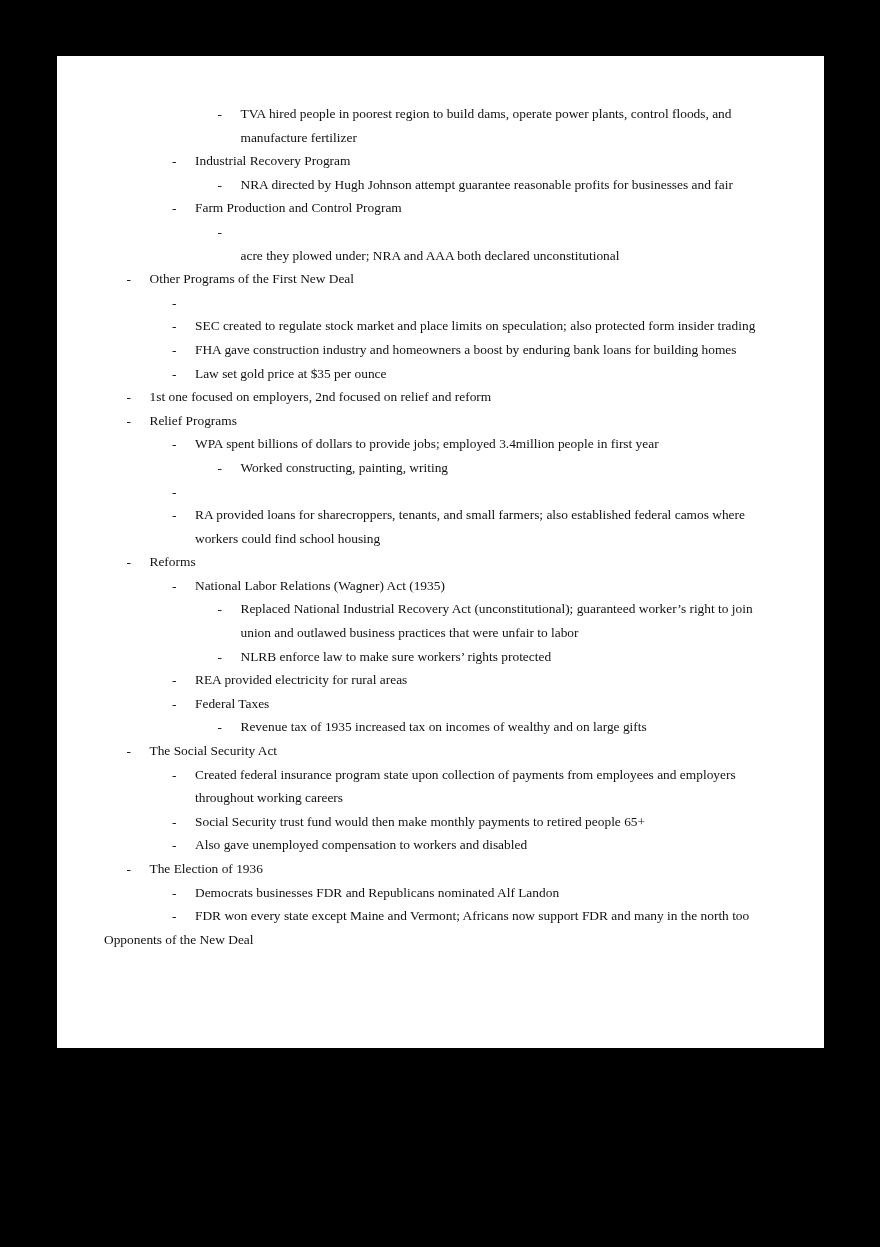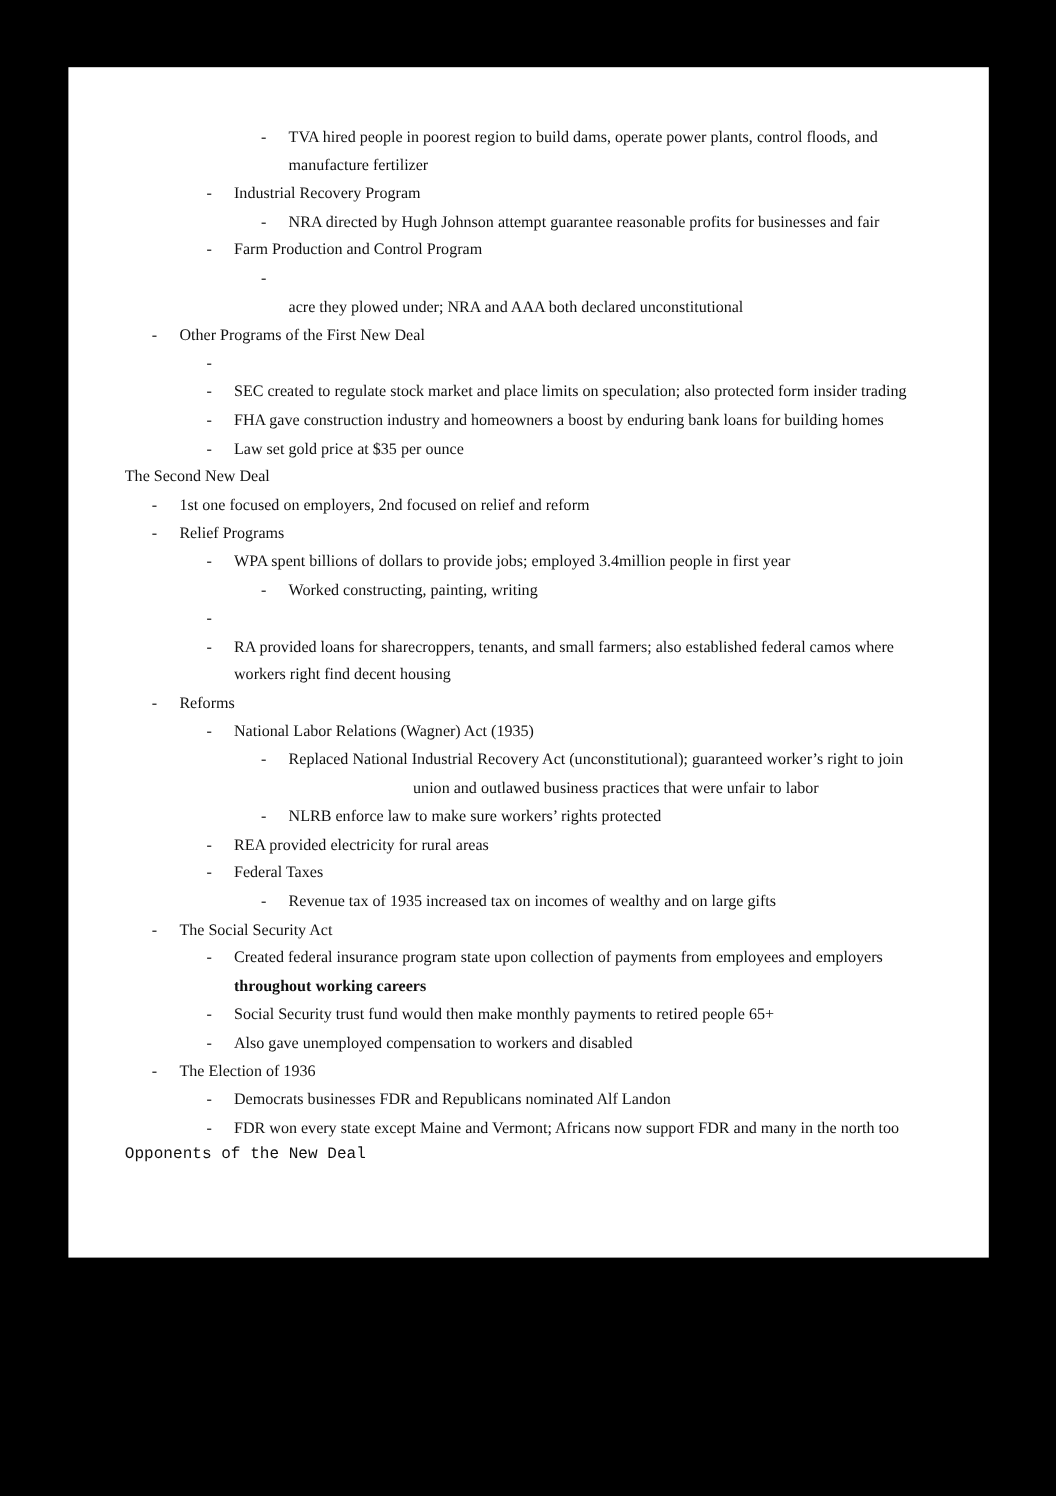--- a/index.html
+++ b/index.html
@@ -58,40 +58,39 @@
         <div class="row" style="padding-left: 91px;"><span class="marker" style="left: 68px;">-</span><span>Industrial Recovery Program</span></div>
         <div class="row" style="padding-left: 136.5px;"><span class="marker" style="left: 113.5px;">-</span><span>NRA directed by Hugh Johnson attempt guarantee reasonable profits for businesses and fair</span></div>
         <div class="row" style="padding-left: 91px;"><span class="marker" style="left: 68px;">-</span><span>Farm Production and Control Program</span></div>
         <div class="row" style="padding-left: 136.5px;"><span class="marker" style="left: 113.5px;">-</span></div>
         <div class="row" style="padding-left: 136.5px;"><span>acre they plowed under; NRA and AAA both declared unconstitutional</span></div>
         <div class="row" style="padding-left: 45.5px;"><span class="marker" style="left: 22.5px;">-</span><span>Other Programs of the First New Deal</span></div>
         <div class="row" style="padding-left: 91px;"><span class="marker" style="left: 68px;">-</span></div>
         <div class="row" style="padding-left: 91px;"><span class="marker" style="left: 68px;">-</span><span>SEC created to regulate stock market and place limits on speculation; also protected form insider trading</span></div>
         <div class="row" style="padding-left: 91px;"><span class="marker" style="left: 68px;">-</span><span>FHA gave construction industry and homeowners a boost by enduring bank loans for building homes</span></div>
         <div class="row" style="padding-left: 91px;"><span class="marker" style="left: 68px;">-</span><span>Law set gold price at $35 per ounce</span></div>
-        <div class="row" style="padding-left: 0px;"><span>The Second New Deal</span></div>
         <div class="row" style="padding-left: 45.5px;"><span class="marker" style="left: 22.5px;">-</span><span>1st one focused on employers, 2nd focused on relief and reform</span></div>
         <div class="row" style="padding-left: 45.5px;"><span class="marker" style="left: 22.5px;">-</span><span>Relief Programs</span></div>
         <div class="row" style="padding-left: 91px;"><span class="marker" style="left: 68px;">-</span><span>WPA spent billions of dollars to provide jobs; employed 3.4million people in first year</span></div>
         <div class="row" style="padding-left: 136.5px;"><span class="marker" style="left: 113.5px;">-</span><span>Worked constructing, painting, writing</span></div>
         <div class="row" style="padding-left: 91px;"><span class="marker" style="left: 68px;">-</span></div>
         <div class="row" style="padding-left: 91px;"><span class="marker" style="left: 68px;">-</span><span>RA provided loans for sharecroppers, tenants, and small farmers; also established federal camos where</span></div>
-        <div class="row" style="padding-left: 91px;"><span>workers right find decent housing</span></div>
+        <div class="row" style="padding-left: 91px;"><span>workers could find school housing</span></div>
         <div class="row" style="padding-left: 45.5px;"><span class="marker" style="left: 22.5px;">-</span><span>Reforms</span></div>
         <div class="row" style="padding-left: 91px;"><span class="marker" style="left: 68px;">-</span><span>National Labor Relations (Wagner) Act (1935)</span></div>
         <div class="row" style="padding-left: 136.5px;"><span class="marker" style="left: 113.5px;">-</span><span>Replaced National Industrial Recovery Act (unconstitutional); guaranteed worker’s right to join</span></div>
-        <div class="row" style="padding-left: 136.5px; text-align: center;"><span>union and outlawed business practices that were unfair to labor</span></div>
+        <div class="row" style="padding-left: 136.5px;"><span>union and outlawed business practices that were unfair to labor</span></div>
         <div class="row" style="padding-left: 136.5px;"><span class="marker" style="left: 113.5px;">-</span><span>NLRB enforce law to make sure workers’ rights protected</span></div>
         <div class="row" style="padding-left: 91px;"><span class="marker" style="left: 68px;">-</span><span>REA provided electricity for rural areas</span></div>
         <div class="row" style="padding-left: 91px;"><span class="marker" style="left: 68px;">-</span><span>Federal Taxes</span></div>
         <div class="row" style="padding-left: 136.5px;"><span class="marker" style="left: 113.5px;">-</span><span>Revenue tax of 1935 increased tax on incomes of wealthy and on large gifts</span></div>
         <div class="row" style="padding-left: 45.5px;"><span class="marker" style="left: 22.5px;">-</span><span>The Social Security Act</span></div>
         <div class="row" style="padding-left: 91px;"><span class="marker" style="left: 68px;">-</span><span>Created federal insurance program state upon collection of payments from employees and employers</span></div>
-        <div class="row" style="padding-left: 91px; font-weight: bold;"><span>throughout working careers</span></div>
+        <div class="row" style="padding-left: 91px;"><span>throughout working careers</span></div>
         <div class="row" style="padding-left: 91px;"><span class="marker" style="left: 68px;">-</span><span>Social Security trust fund would then make monthly payments to retired people 65+</span></div>
         <div class="row" style="padding-left: 91px;"><span class="marker" style="left: 68px;">-</span><span>Also gave unemployed compensation to workers and disabled</span></div>
         <div class="row" style="padding-left: 45.5px;"><span class="marker" style="left: 22.5px;">-</span><span>The Election of 1936</span></div>
         <div class="row" style="padding-left: 91px;"><span class="marker" style="left: 68px;">-</span><span>Democrats businesses FDR and Republicans nominated Alf Landon</span></div>
         <div class="row" style="padding-left: 91px;"><span class="marker" style="left: 68px;">-</span><span>FDR won every state except Maine and Vermont; Africans now support FDR and many in the north too</span></div>
-        <div class="row" style="padding-left: 0px; font-family: Liberation Mono, monospace;"><span>Opponents of the New Deal</span></div>
+        <div class="row" style="padding-left: 0px;"><span>Opponents of the New Deal</span></div>
       </div>
   </div>
 </div>
 
 </body></html>

